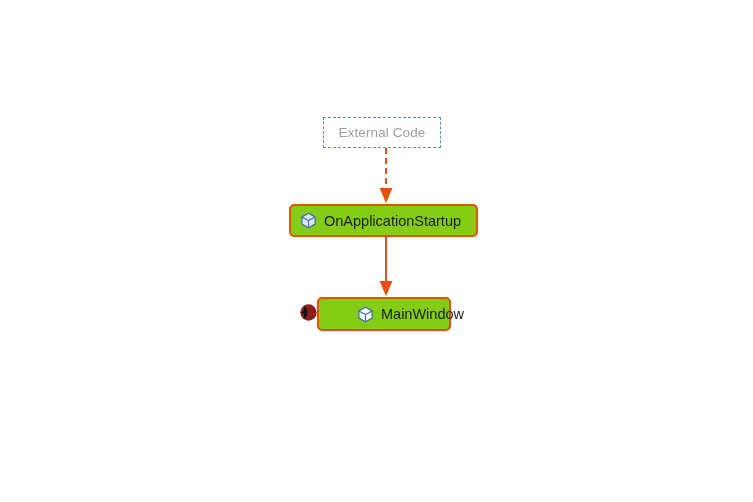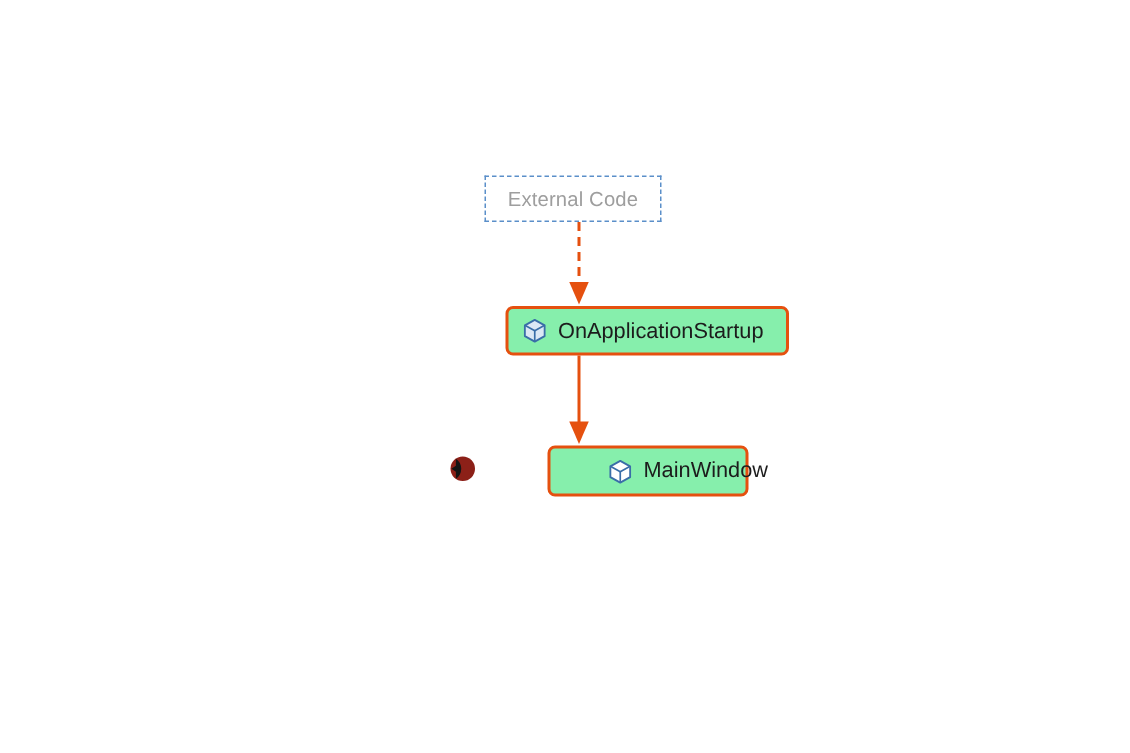--- a/index.html
+++ b/index.html
@@ -36,25 +36,24 @@
     letter-spacing: 0.1px;
     white-space: nowrap;
   }
 
   
   .node-frame {
     position: absolute;
     box-sizing: border-box;
     border: 2px solid #e5500f;
     border-radius: 5px;
-    background: #86efac;
+    background: #84cc16;
     display: flex;
     align-items: center;
     padding-left: 9px;
-    margin-left: 48px;
   }
   .node-frame .label {
     font-size: 14.5px;
     color: #1c1c1c;
     white-space: nowrap;
     margin-left: 7px;
   }
   .node-frame .glyph {
     width: 17px;
     height: 17px;

